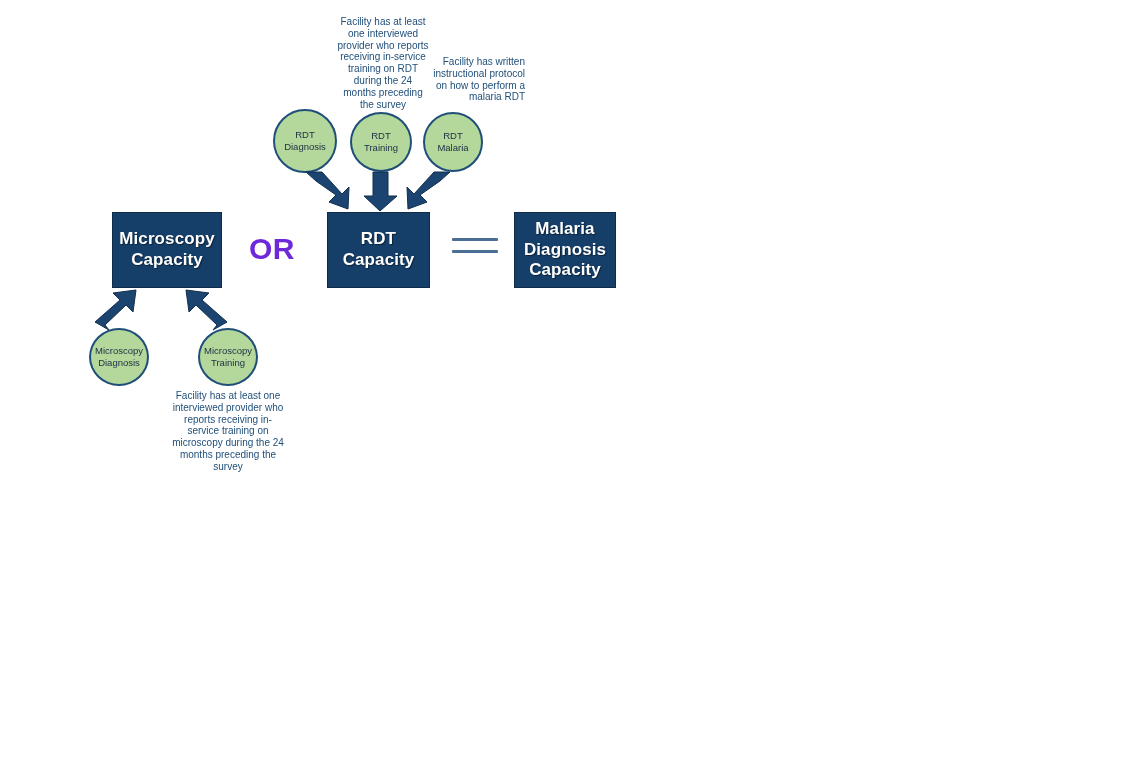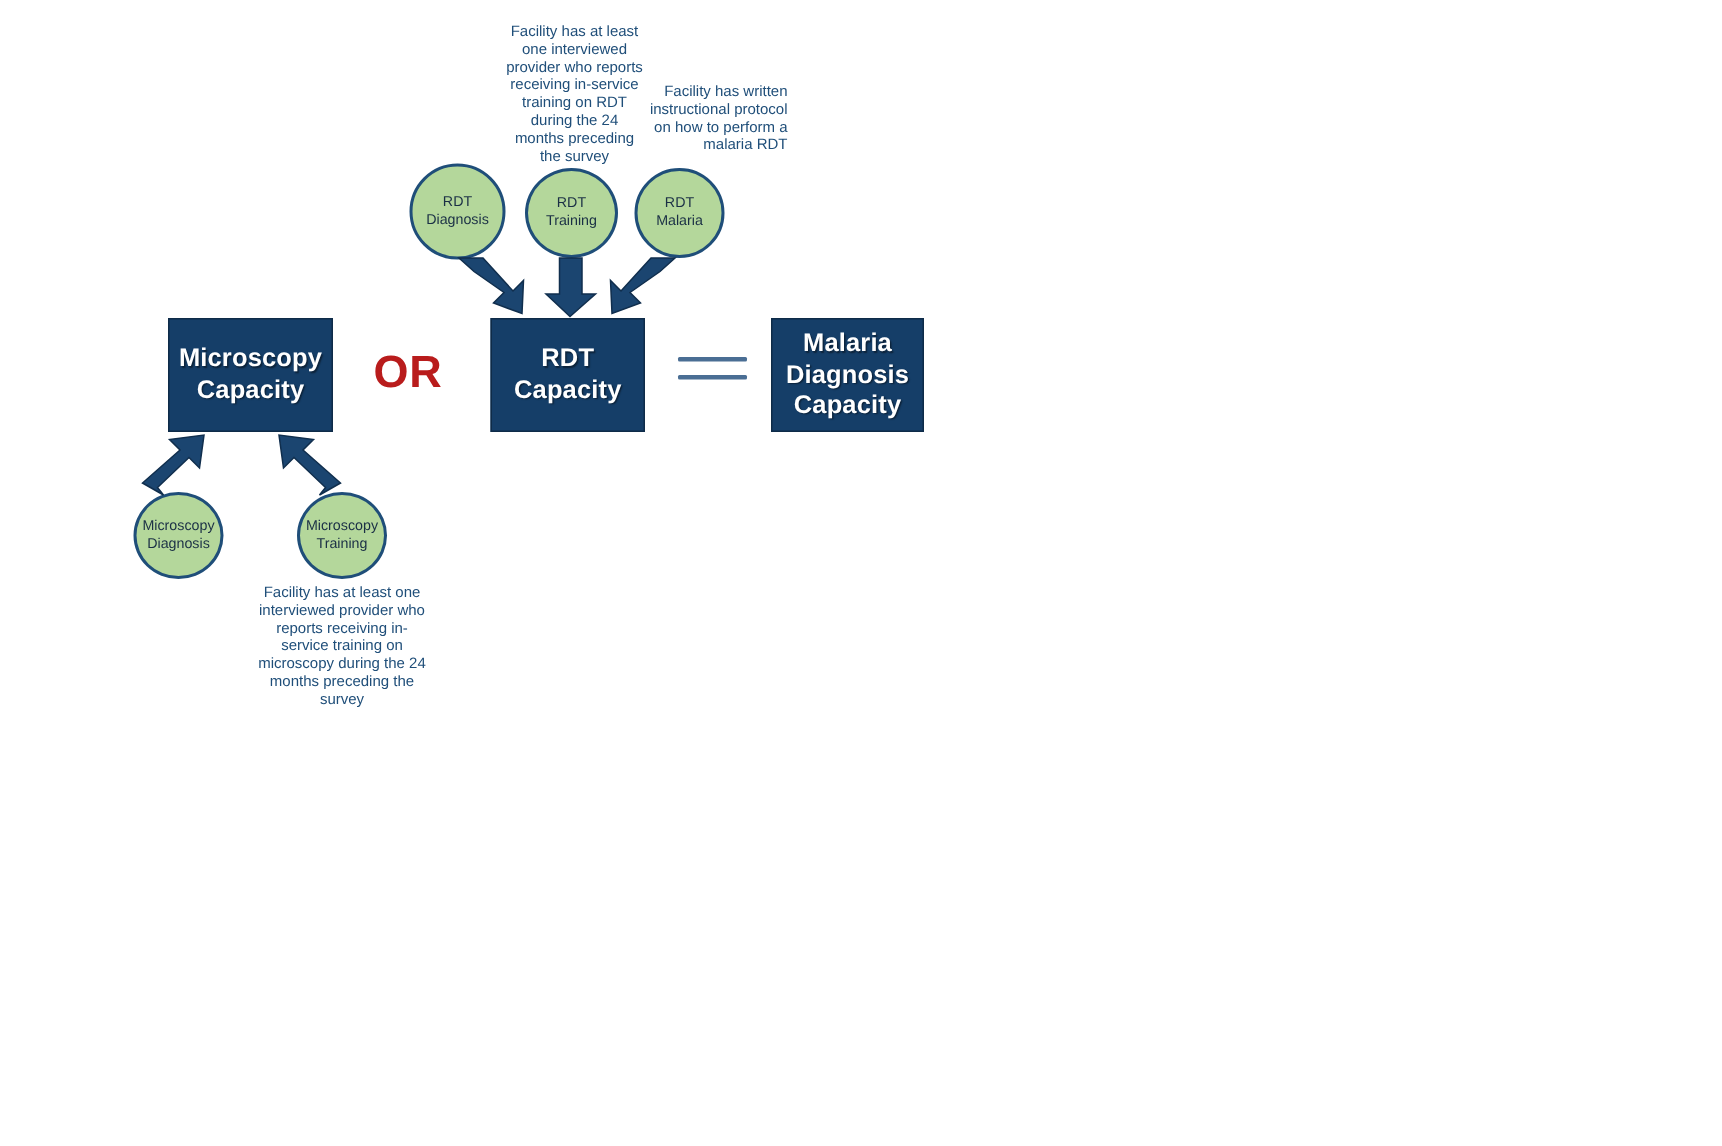--- a/index.html
+++ b/index.html
@@ -53,21 +53,21 @@
   .caption {
     position: absolute;
     color: #1F4E79;
     font-size: 10px;
     line-height: 1.18;
     text-align: center;
     font-weight: normal;
   }
   .or-label {
     position: absolute;
-    color: #b91c1c;
+    color: #6d28d9;
     font-weight: bold;
     font-size: 30px;
     letter-spacing: 0.5px;
     text-align: center;
   }
   .equals-sign {
     position: absolute;
   }
   .equals-sign .bar {
     height: 3px;

